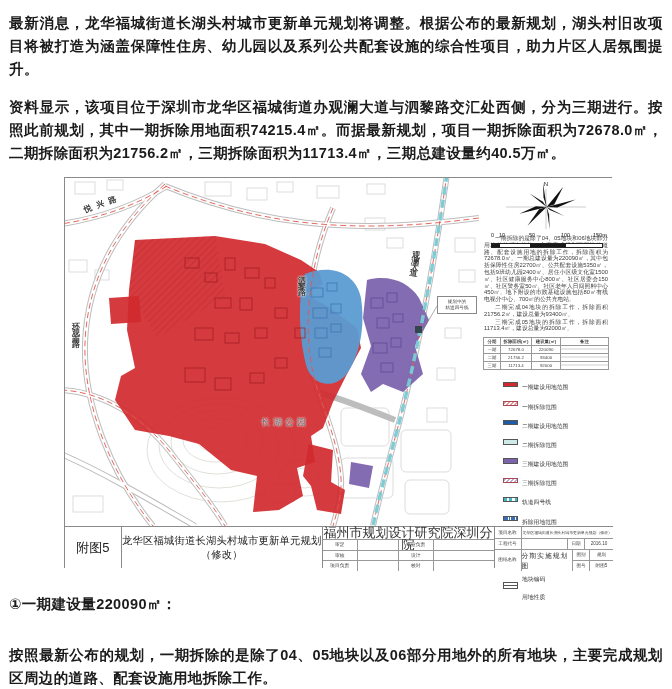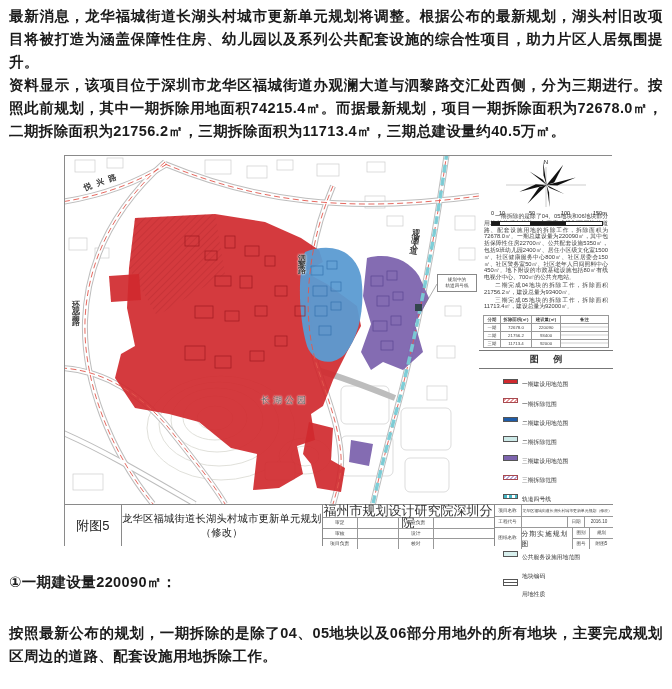--- a/index.html
+++ b/index.html
@@ -1,19 +1,19 @@
 <!DOCTYPE html>
 <html><head>
 <meta charset="utf-8">
 <style>
   html,body{margin:0;padding:0;background:#fff;}
   body{width:672px;height:689px;overflow:hidden;font-family:"Liberation Sans","DejaVu Sans",sans-serif;color:#1b1b1b;}
   .article{padding:0 9px;}
   .body-text{margin:0;font-size:14.5px;line-height:23px;font-weight:600;letter-spacing:.4px;text-align:justify;}
-  .mt1{margin-top:5px}.mt2{}.mt3{margin-top:25px}.mt4{margin-top:28px}
+  .mt1{margin-top:12px}.mt2{margin-top:15px}.mt3{margin-top:25px}.mt4{margin-top:28px}
 
   
   .sheet{position:relative;width:548px;height:391px;margin:12px 0 0 55px;border:1px solid #8a8a8a;background:#fdfdfb;box-sizing:border-box;}
   .maparea{position:absolute;left:0;top:0;width:414px;height:348px;border-right:1px solid #8a8a8a;overflow:hidden;background:#fff;}
   .map-label{position:absolute;font-size:8px;color:#3c3c3c;letter-spacing:5px;white-space:nowrap;text-shadow:0 0 2px #fff,0 0 2px #fff;font-weight:600;}
   .map-label.vertical{writing-mode:vertical-rl;letter-spacing:6px;}
   .park{font-size:9px;color:#666;letter-spacing:3px;font-weight:400;}
   .callout{position:absolute;left:372px;top:118px;width:40px;height:18px;background:#fff;border:.5px solid #888;font-size:4.6px;line-height:6px;color:#444;text-align:center;padding-top:2px;box-sizing:border-box;}
 
   
@@ -297,21 +297,20 @@
 
             <tr>
               <td>三期</td>
               <td>11713.4</td>
               <td>92000</td>
               <td class="remark"></td>
             </tr>
           </tbody>
       </table>
 
-      <div class="sec-head">图 例</div>
 
       <div class="legend">
 
           <div class="lg-item sw-fill" style="--swatch: #d0292e;">
             <span class="swatch"></span>
             <span class="lg-labels">
               <span class="lg-label">一期建设用地范围</span><br>
               
             </span>
           </div>

